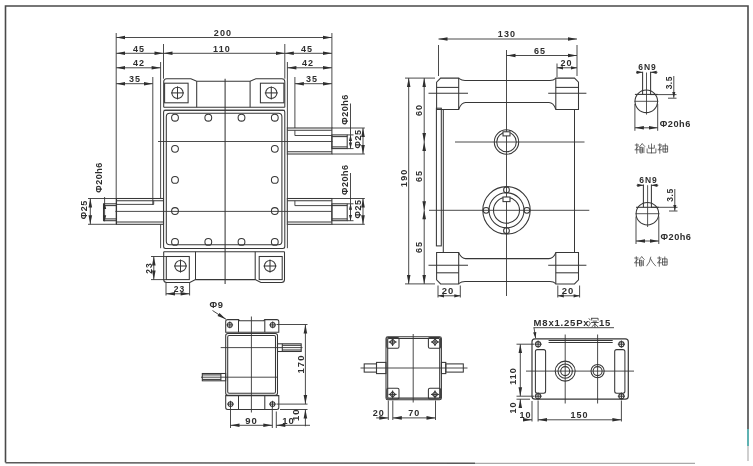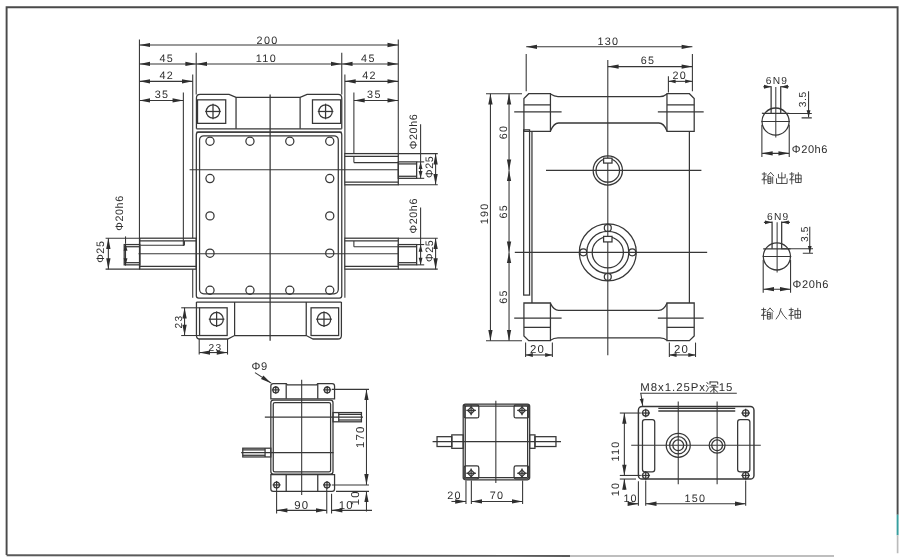--- a/index.html
+++ b/index.html
@@ -1,16 +1,16 @@
 <!DOCTYPE html>
 <html><head>
 <meta charset="utf-8">
 <style>
   html,body{margin:0;padding:0;background:#ffffff;}
-  .wrap{width:753px;height:466px;position:relative;background:#ffffff;overflow:hidden;}
+  .wrap{width:753px;height:466px;position:relative;background:#ffffff;overflow:hidden;font-weight:bold;}
   svg{position:absolute;left:0;top:0;}
   text{font-family:"Liberation Sans",sans-serif;fill:#2e2e2e;}
 </style>
 </head>
 <body>
 <div class="wrap">
 <svg width="753" height="466" viewBox="0 0 753 466">
 <defs>
   <marker id="ae" markerWidth="10" markerHeight="5" refX="9.2" refY="2.3" orient="auto" markerUnits="userSpaceOnUse">
     <path d="M0.2,0.5 L9.2,2.3 L0.2,4.1 Z" fill="#2e2e2e"></path>

